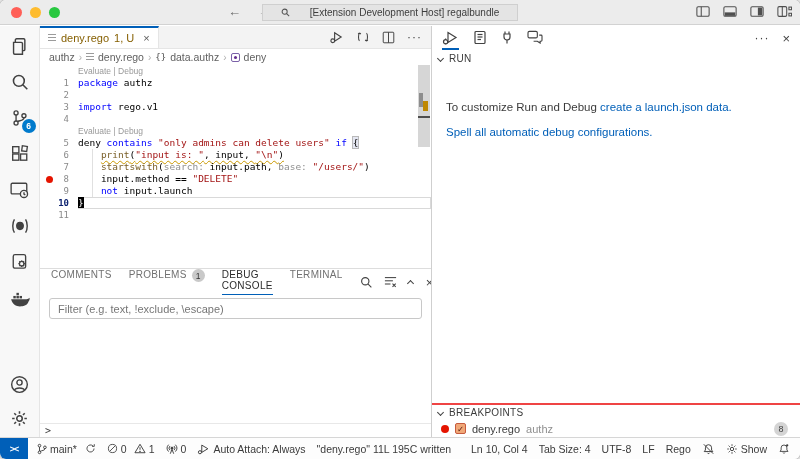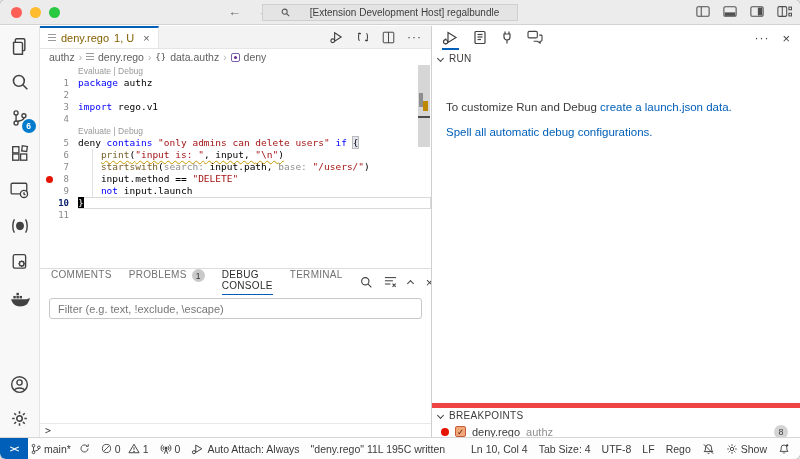--- a/index.html
+++ b/index.html
@@ -74,31 +74,31 @@
   .rp-header{height:24px;display:flex;align-items:center;padding:0 10px;gap:14px;color:#424242}
   .rp-icon{display:flex;align-items:center;justify-content:center;height:24px;border-bottom:2px solid transparent}
   .rp-icon.active{border-bottom-color:#005FB8}
   .rp-actions{margin-left:auto;display:flex;gap:13px;align-items:center;color:#424242}
   .sec-header{display:flex;align-items:center;gap:4px;font-size:10px;font-weight:normal;color:#3b3b3b;padding-left:6px;height:17px;letter-spacing:.3px}
   .chev{display:inline-block;width:5px;height:5px;border-left:1px solid #424242;border-bottom:1px solid #424242;transform:rotate(-45deg);margin-right:2px}
   .run-btn{position:absolute;left:84px;top:44px;width:203px;height:23px;background:#005FB8;color:#fff;font-size:11.5px;border:none;border-radius:2px;display:flex;align-items:center;justify-content:center;outline:1px dotted #8a8a8a;outline-offset:2px;font-family:"Liberation Sans",sans-serif}
   .run-text{position:absolute;left:14px;top:75px;font-size:11.5px;color:#3b3b3b;width:350px}
   .link{color:#005FB8;cursor:pointer}
   .run-link2{position:absolute;left:14px;top:100px;font-size:11.5px}
-  .bp-section{position:absolute;left:0;right:0;bottom:0;height:34px;border-top:5px solid #ef4444}
+  .bp-section{position:absolute;left:0;right:0;bottom:0;height:34px;border-top:2px solid #ef4444}
   .bp-row{height:17px;display:flex;align-items:center;padding:0 12px 0 9px;gap:6px;font-size:11px;color:#3b3b3b}
   .bp-dot{width:8px;height:8px;border-radius:50%;background:#e51400;flex:0 0 auto}
   .bp-check{width:11px;height:11px;background:#f0a878;border:1px solid #c65b3e;border-radius:2px;font-size:8.5px;line-height:10px;text-align:center;color:#5a2417}
   .bp-path{color:#8f8f8f}
   .bp-badge{margin-left:auto;min-width:14px;height:14px;border-radius:8px;background:#d4d4d4;color:#424242;font-size:9px;display:flex;align-items:center;justify-content:center}
 
   
   .statusbar{position:absolute;left:0;right:0;bottom:0;height:22px;border-top:1px solid #d6d6d6;background:#fdfdfd;display:flex;align-items:center;font-size:10.5px;color:#3b3b3b}
   .remote{width:28px;height:100%;background:#005FB8;color:#fff;display:flex;align-items:center;justify-content:center;font-size:9px;font-weight:bold;letter-spacing:-1px}
-  .sb-left{display:flex;align-items:center;gap:11px;padding-left:3px}
+  .sb-left{display:flex;align-items:center;gap:11px;padding-left:9px}
   .sb-right{margin-left:auto;display:flex;align-items:center;gap:11px;padding-right:10px}
   .sb-item{display:flex;align-items:center;gap:3px}
   svg.ic{display:block}
 </style>
 </head>
 <body>
 
 <div id="window">
 
   <div class="titlebar">

